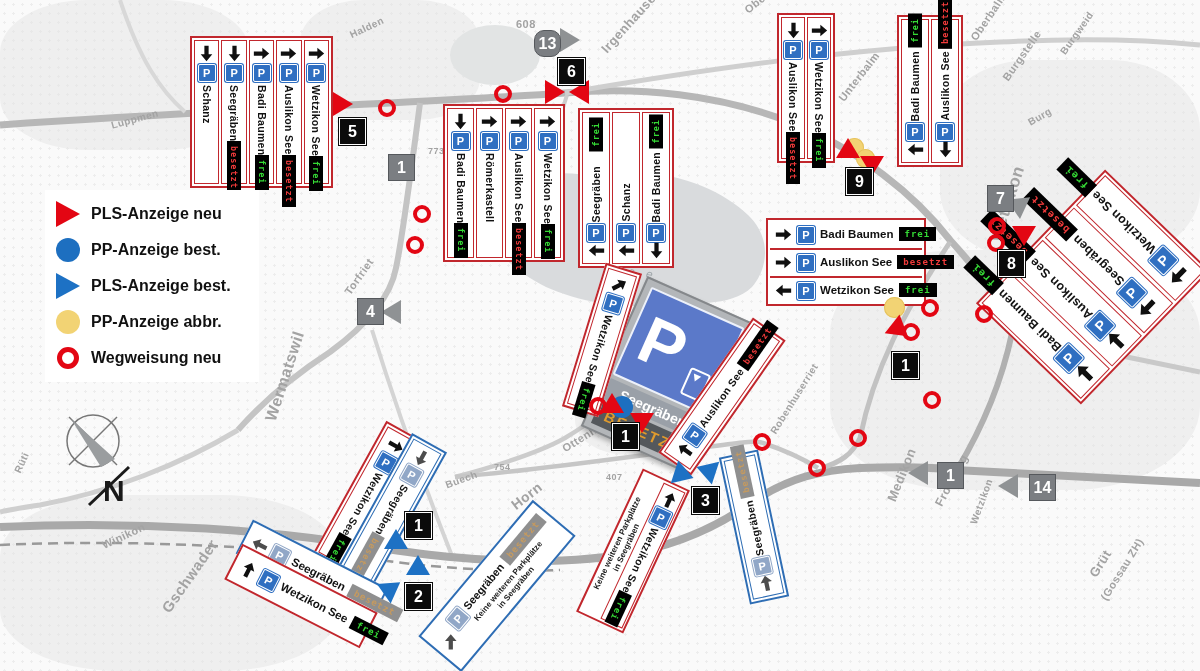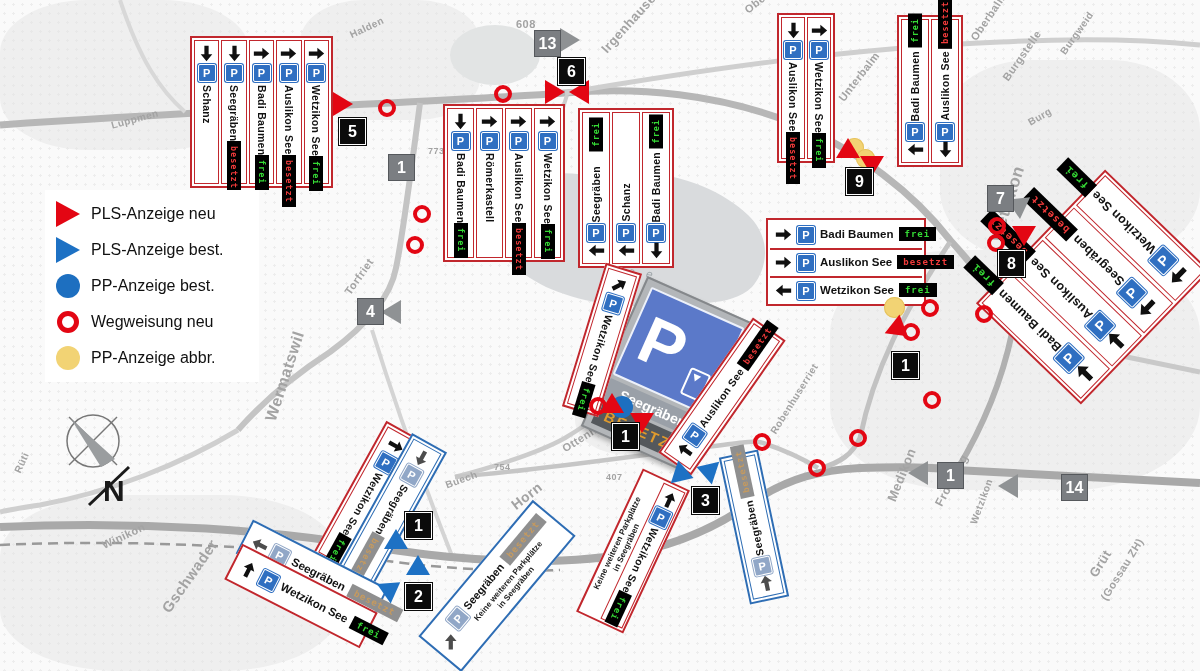--- a/index.html
+++ b/index.html
@@ -10,21 +10,21 @@
   
   .patch{position:absolute;background:#efefef;border-radius:35%;z-index:1;}
   #dots{position:absolute;inset:0;z-index:2;opacity:.55;
         background-image:radial-gradient(#e2e2e2 1px,transparent 1.3px);background-size:9px 9px;}
   #roads{position:absolute;left:0;top:0;z-index:3;}
   .mlabel{position:absolute;color:#a3a3a3;font-weight:700;white-space:nowrap;
           transform-origin:0 0;z-index:4;letter-spacing:.5px;}
   .mlabel.it{font-style:italic;font-weight:400;color:#9fa6aa;letter-spacing:4px;}
 
   
-  #legend{position:absolute;left:45px;top:190px;width:214px;background:#fff;z-index:80;padding:6px 0;}
+  #legend{position:absolute;left:45px;top:190px;width:214px;background:#fff;z-index:80;padding:6px 0;font-weight:bold;}
   .lg-item{display:flex;align-items:center;height:36px;}
   .lg-ic{width:46px;display:flex;justify-content:center;align-items:center;}
   .lg-txt{font-size:16px;color:#111;}
 
   
   .tri{position:absolute;width:0;height:0;border-top:12px solid transparent;
        border-bottom:12px solid transparent;border-left:20px solid #e30613;z-index:60;}
   .tri.blue{border-left-color:#1d71c4;}
   .tri.gray{border-left-color:#8f9294;}
   .dot{position:absolute;border-radius:50%;z-index:58;}
@@ -140,41 +140,41 @@
 
   <div id="legend">
       <div class="lg-item">
         <span class="lg-ic">
           <span style="width: 0px; height: 0px; border-top: 13px solid transparent; border-bottom: 13px solid transparent; border-left: 24px solid rgb(227, 6, 19);"></span>
         </span>
         <span class="lg-txt">PLS-Anzeige neu</span>
       </div>
       <div class="lg-item">
         <span class="lg-ic">
+          <span style="width: 24px; height: 24px; border-radius: 50%; background: rgb(29, 111, 192);"></span>
+        </span>
+        <span class="lg-txt">PP-Anzeige best.</span>
+      </div>
+      <div class="lg-item">
+        <span class="lg-ic">
           <span style="width: 0px; height: 0px; border-top: 13px solid transparent; border-bottom: 13px solid transparent; border-left: 24px solid rgb(29, 113, 196);"></span>
         </span>
         <span class="lg-txt">PLS-Anzeige best.</span>
       </div>
       <div class="lg-item">
         <span class="lg-ic">
-          <span style="width: 24px; height: 24px; border-radius: 50%; background: rgb(29, 111, 192);"></span>
+          <span style="width: 24px; height: 24px; border-radius: 50%; background: rgb(242, 211, 116);"></span>
         </span>
-        <span class="lg-txt">PP-Anzeige best.</span>
+        <span class="lg-txt">PP-Anzeige abbr.</span>
       </div>
       <div class="lg-item">
         <span class="lg-ic">
           <span style="width: 12px; height: 12px; border: 5px solid rgb(227, 6, 19); border-radius: 50%;"></span>
         </span>
         <span class="lg-txt">Wegweisung neu</span>
-      </div>
-      <div class="lg-item">
-        <span class="lg-ic">
-          <span style="width: 24px; height: 24px; border-radius: 50%; background: rgb(242, 211, 116);"></span>
-        </span>
-        <span class="lg-txt">PP-Anzeige abbr.</span>
       </div>
     </div>
 
   <div id="bigsign">
     <div class="bs-board">
       <div class="bs-blue">
         <span class="bs-p">P</span>
         <span class="bs-tm"></span>
       </div>
       <div class="bs-name">Seegräben</div>
@@ -620,17 +620,17 @@
       <div class="mbox black" style="left: 692px; top: 487px;">3</div>
       <div class="mbox gray" style="left: 357px; top: 298px;">4</div>
       <div class="mbox black" style="left: 339px; top: 118px;">5</div>
       <div class="mbox black" style="left: 558px; top: 58px;">6</div>
       <div class="mbox gray" style="left: 987px; top: 185px;">7</div>
       <div class="mbox black" style="left: 998px; top: 250px;">8</div>
       <div class="mbox black" style="left: 846px; top: 168px;">9</div>
       <div class="mbox black" style="left: 892px; top: 352px;">1</div>
       <div class="mbox black" style="left: 612px; top: 423px;">1</div>
       <div class="mbox gray" style="left: 388px; top: 154px;">1</div>
-      <div class="mbox gray" style="left: 534px; top: 30px;">13</div>
-      <div class="mbox gray" style="left: 1029px; top: 474px; margin-left: 32px;">14</div>
+      <div class="mbox gray" style="left: 534px; top: 30px; border-radius: 10px;">13</div>
+      <div class="mbox gray" style="left: 1029px; top: 474px;">14</div>
       <div class="mbox gray" style="left: 937px; top: 462px;">1</div>
     </div>
 </div>
 
 </body></html>

